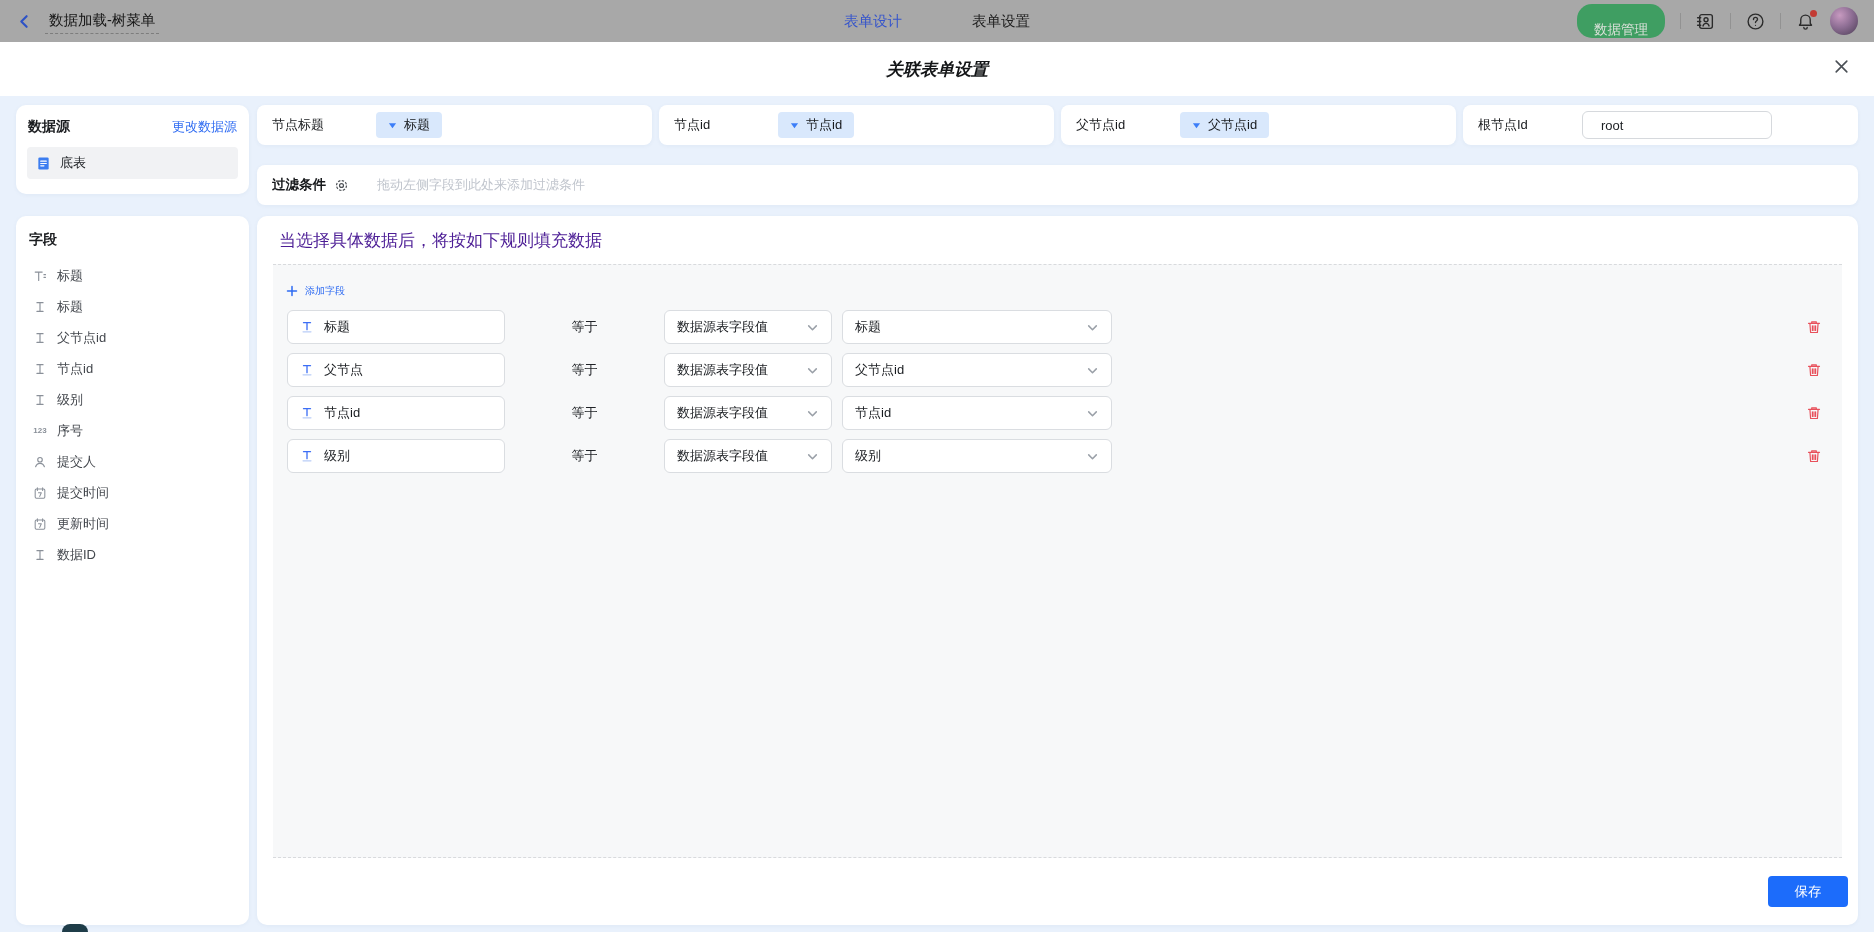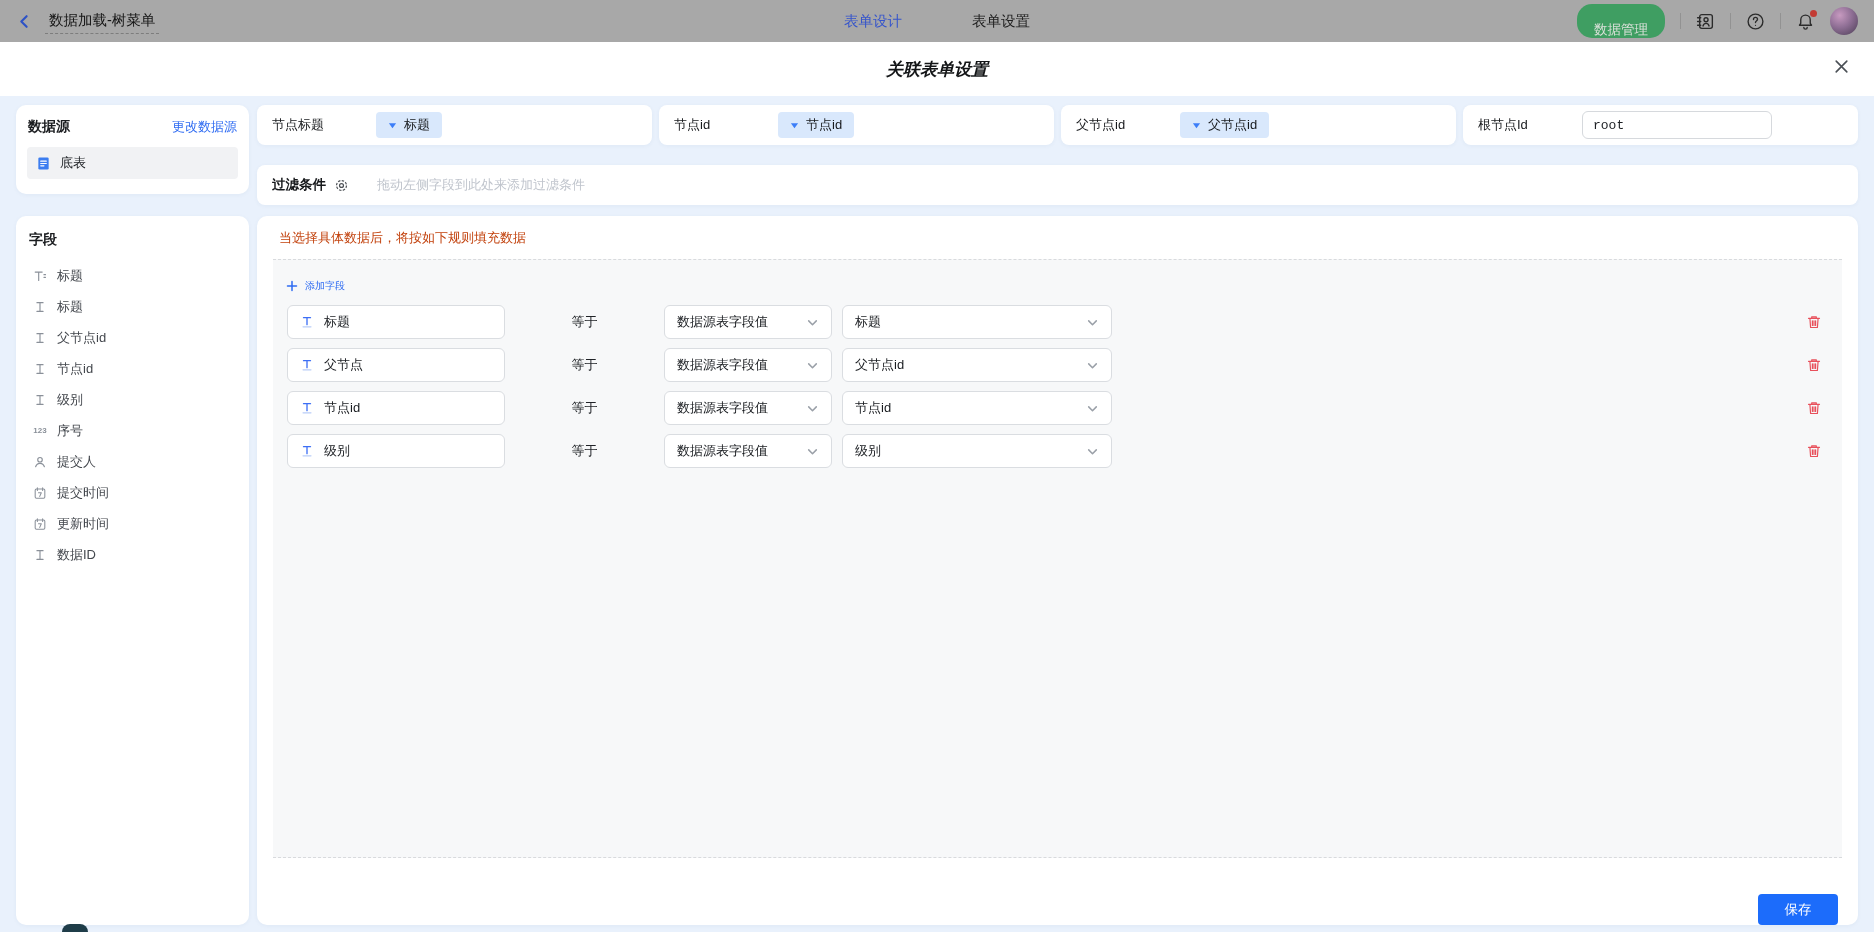--- a/index.html
+++ b/index.html
@@ -51,47 +51,47 @@
   .num123 { font-size:8px; font-weight:700; color:#8a9099; letter-spacing:0; }
 
   
   .main { flex:1; display:flex; flex-direction:column; min-width:0; }
   .map-row { display:grid; grid-template-columns:repeat(4,1fr); gap:7px; height:40px; margin-bottom:20px; }
   .map-card { background:#fff; border-radius:8px; display:flex; align-items:center; padding:0 15px;
               font-size:13px; color:#17191c; box-shadow:0 1px 4px rgba(47,76,125,.05); }
   .map-label { width:104px; flex-shrink:0; }
   .tag { background:#d9e8fc; border-radius:4px; height:26px; display:inline-flex; align-items:center;
          gap:7px; padding:0 12px; cursor:pointer; }
-  .root-input { width:190px; height:28px; border:1px solid #d6d9dd; border-radius:6px; padding:0 10px;
-                font-size:13px; color:#1c1f23; font-family:Liberation Mono, monospace; outline:none; background:#fff; }
+  .root-input { width:190px; height:28px; border:1px solid #d6d9dd; border-radius:6px; padding:0 18px;
+                font-size:13px; color:#1c1f23; font-family:Liberation Sans, sans-serif; outline:none; background:#fff; }
 
   .filter-card { background:#fff; border-radius:8px; height:40px; display:flex; align-items:center;
                  padding:0 15px; margin-bottom:11px; box-shadow:0 1px 4px rgba(47,76,125,.05); }
   .filter-label { font-size:13.5px; font-weight:600; color:#17191c; margin-right:8px; }
   .gear { color:#4d5156; }
   .filter-ph { color:#c0c5cd; font-size:13px; margin-left:28px; }
 
   .content-card { flex:1; display:flex; flex-direction:column; min-height:0; background:#fff;
                   border-radius:10px; box-shadow:0 1px 4px rgba(47,76,125,.05); }
-  .hint { color:#c2410c; font-size:13px; padding:13px 22px 12px; }
+  .hint { color:#4c1d95; font-size:17px; padding:13px 22px 12px; }
   .rules-panel { flex:1; margin:0 16px; background:#f7f8f9; border-top:1px dashed #d8dadd;
                  border-bottom:1px dashed #d8dadd; padding-top:17px; overflow:hidden; }
   .add-field { display:inline-flex; align-items:center; gap:7px; color:#2e6bf2; font-size:10px;
                margin:2px 0 12px 13px; cursor:pointer; }
   .rule-row { display:flex; align-items:center; height:34px; margin:0 20px 9px 14px; }
   .f-box { width:218px; height:34px; border:1px solid #dadde1; background:#fff; border-radius:6px;
            display:flex; align-items:center; gap:10px; padding:0 12px; font-size:13px; color:#191c20; }
   .op { width:159px; text-align:center; font-size:13px; color:#202327; }
   .select { height:34px; border:1px solid #dadde1; background:#fff; border-radius:6px; display:flex;
             align-items:center; justify-content:space-between; padding:0 12px; font-size:13px;
             color:#191c20; cursor:pointer; }
   .select.s1 { width:168px; }
   .select.s2 { width:270px; margin-left:10px; }
   .trash { margin-left:auto; display:inline-flex; cursor:pointer; }
-  .content-footer { height:67px; display:flex; align-items:flex-end; justify-content:flex-end; padding-right:20px; }
+  .content-footer { height:67px; display:flex; align-items:center; justify-content:flex-end; padding-right:10px; }
   .save-btn { width:80px; height:31px; background:#1c6cfb; color:#fff; border:none; border-radius:4px;
               font-size:13.5px; font-family:inherit; cursor:pointer; }
 
   .float-widget { position:absolute; left:62px; bottom:-8px; width:26px; height:16px;
                   background:#1f3d49; border-radius:8px; }
 </style>
 </head>
 <body>
 
 <div class="screen">

